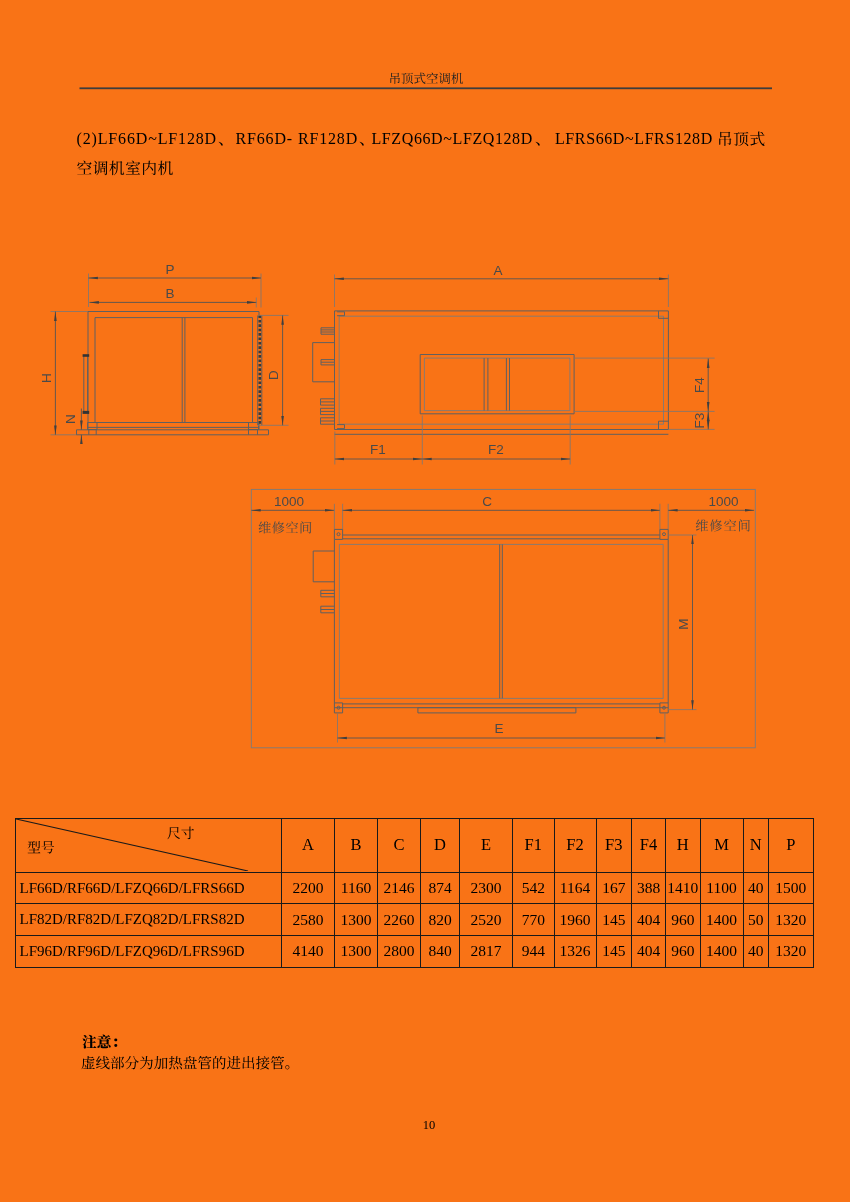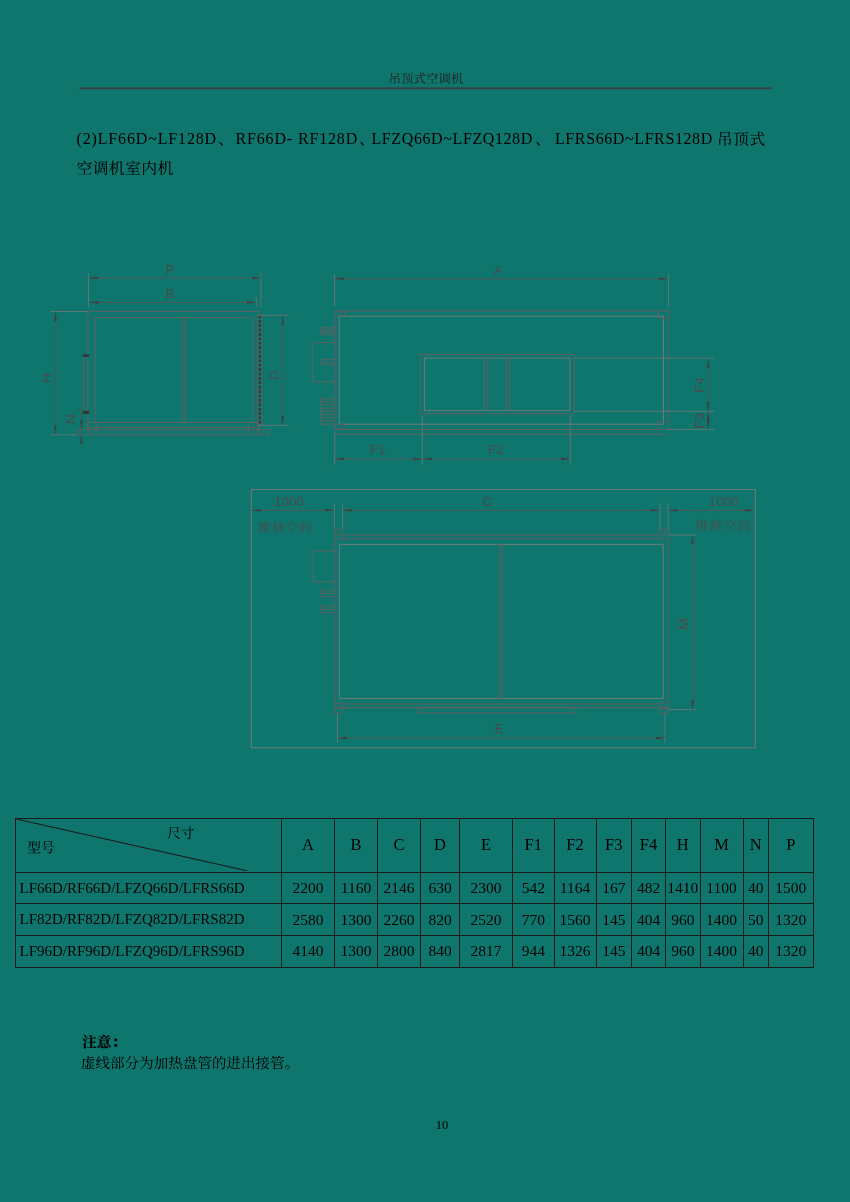--- a/index.html
+++ b/index.html
@@ -1,15 +1,15 @@
 <!DOCTYPE html>
 <html><head><meta charset="utf-8"><style>
 
 html,body{margin:0;padding:0;background:#fff;}
-.page{position:relative;width:850px;height:1202px;background:#0f766e;overflow:hidden;
+.page{position:relative;width:850px;height:1202px;background:#f97316;overflow:hidden;
  font-family:"Liberation Serif",serif;}
 .abs{position:absolute;}
 table.dim{position:absolute;left:14.5px;top:817.5px;width:799px;border-collapse:collapse;table-layout:fixed;
  font-family:"Liberation Serif",serif;color:#000;}
 table.dim td{border:1.4px solid #1a1a1a;padding:0;text-align:center;vertical-align:middle;
  font-size:15.5px;overflow:hidden;}
 table.dim td.model{text-align:left;padding-left:4px;font-size:15px;font-family:Liberation Serif, serif;}
 table.dim tr.hd td{height:53.4px;font-size:16.5px;}
 table.dim tr.dr td{height:30.6px;}
 svg.draw text{font-family:"Liberation Sans",sans-serif;}
@@ -366,41 +366,41 @@
           <td>M</td>
           <td>N</td>
           <td>P</td>
         </tr>
 
 <tr class="dr">
           <td class="model">LF66D/RF66D/LFZQ66D/LFRS66D</td>
           <td>2200</td>
           <td>1160</td>
           <td>2146</td>
-          <td>630</td>
+          <td>874</td>
           <td>2300</td>
           <td>542</td>
           <td>1164</td>
           <td>167</td>
-          <td>482</td>
+          <td>388</td>
           <td>1410</td>
           <td>1100</td>
           <td>40</td>
           <td>1500</td>
         </tr>
 
 <tr class="dr">
           <td class="model">LF82D/RF82D/LFZQ82D/LFRS82D</td>
           <td>2580</td>
           <td>1300</td>
           <td>2260</td>
           <td>820</td>
           <td>2520</td>
           <td>770</td>
-          <td>1560</td>
+          <td>1960</td>
           <td>145</td>
           <td>404</td>
           <td>960</td>
           <td>1400</td>
           <td>50</td>
           <td>1320</td>
         </tr>
 
 <tr class="dr">
           <td class="model">LF96D/RF96D/LFZQ96D/LFRS96D</td>
@@ -478,13 +478,13 @@
         </g>
         <g transform="translate(270.15,1068.20) scale(0.01450,-0.01450)">
           <path d="M874 798Q874 798 883.0 791.0Q892 784 905.0 773.5Q918 763 933.0 750.5Q948 738 959 726Q956 710 934 710H579V740H828ZM438 793Q438 793 451.0 782.5Q464 772 482.0 756.5Q500 741 514 726Q510 710 489 710H183V740H396ZM670 727Q713 717 736.5 701.5Q760 686 770.5 669.0Q781 652 780.0 637.0Q779 622 770.0 612.5Q761 603 747.0 602.5Q733 602 719 614Q717 641 699.0 670.5Q681 700 660 719ZM689 805Q685 797 675.5 792.5Q666 788 651 789Q623 741 585.5 702.5Q548 664 508 639L495 650Q522 684 547.5 735.0Q573 786 589 843ZM270 725Q309 714 331.5 698.0Q354 682 363.0 665.5Q372 649 370.0 635.0Q368 621 359.0 612.0Q350 603 337.5 603.0Q325 603 310 615Q309 641 293.5 670.0Q278 699 258 718ZM289 805Q285 797 275.5 792.5Q266 788 250 789Q212 718 160.0 661.0Q108 604 52 568L39 579Q82 624 122.5 694.5Q163 765 190 844ZM446 645Q487 641 510.5 630.0Q534 619 544.0 604.0Q554 589 553.0 575.0Q552 561 543.0 551.5Q534 542 520.0 540.0Q506 538 490 549Q487 573 471.0 598.0Q455 623 436 637ZM246 459 323 426H314V-58Q314 -61 307.0 -66.5Q300 -72 287.5 -76.0Q275 -80 257 -80H246V426ZM738 426V396H279V426ZM830 538 870 580 945 508Q940 503 931.0 501.5Q922 500 907 499Q894 477 870.0 450.0Q846 423 825 404L812 412Q817 429 823.0 452.5Q829 476 834.0 499.0Q839 522 841 538ZM172 590Q190 538 189.5 498.5Q189 459 176.5 432.5Q164 406 146 393Q134 384 120.0 381.0Q106 378 94.5 382.0Q83 386 77 397Q70 413 78.5 427.5Q87 442 102 450Q128 467 144.5 506.0Q161 545 155 589ZM874 538V509H170V538ZM751 175 786 214 867 153Q863 148 852.5 143.0Q842 138 828 136V-41Q828 -44 818.0 -49.0Q808 -54 795.0 -58.0Q782 -62 771 -62H760V175ZM690 426 726 464 804 405Q800 400 790.0 395.0Q780 390 767 388V251Q767 248 757.0 243.0Q747 238 734.0 234.0Q721 230 710 230H699V426ZM792 175V145H276V175ZM792 17V-13H276V17ZM735 287V258H276V287Z"></path>
         </g>
         <g transform="translate(284.70,1068.20) scale(0.01450,-0.01450)">
           <path d="M183 -82Q145 -82 112.5 -63.0Q80 -44 61.0 -11.5Q42 21 42 59Q42 98 61.0 130.0Q80 162 112.5 180.5Q145 199 183 199Q222 199 254.0 180.5Q286 162 304.5 130.0Q323 98 323 59Q323 21 304.5 -11.5Q286 -44 254.0 -63.0Q222 -82 183 -82ZM183 -48Q227 -48 258.0 -16.5Q289 15 289 59Q289 103 258.0 134.0Q227 165 183 165Q138 165 107.0 134.0Q76 103 76 59Q76 15 107.0 -16.5Q138 -48 183 -48Z"></path>
         </g>
       </g>
 </svg>
 
-<div class="abs" style="left:0;top:1117.5px;width:850px;text-align:center;font-size:12.5px;color:#000"><span style="position:relative;left:17px">10</span></div>
+<div class="abs" style="left:0;top:1117.5px;width:850px;text-align:center;font-size:12.5px;color:#000"><span style="position:relative;left:4px">10</span></div>
 </div>
 </body></html>

